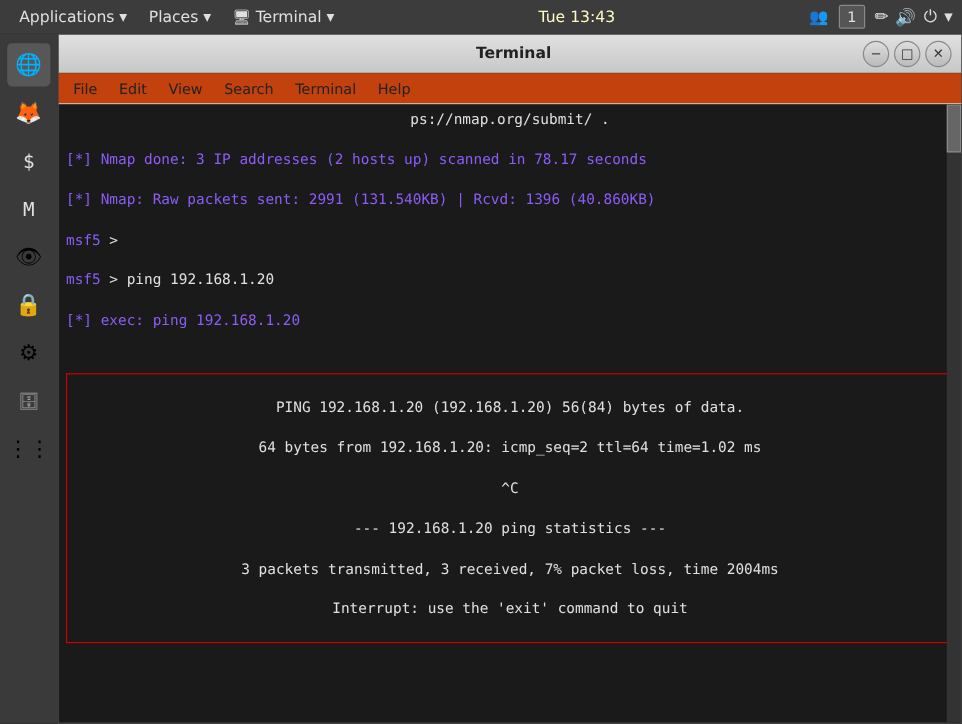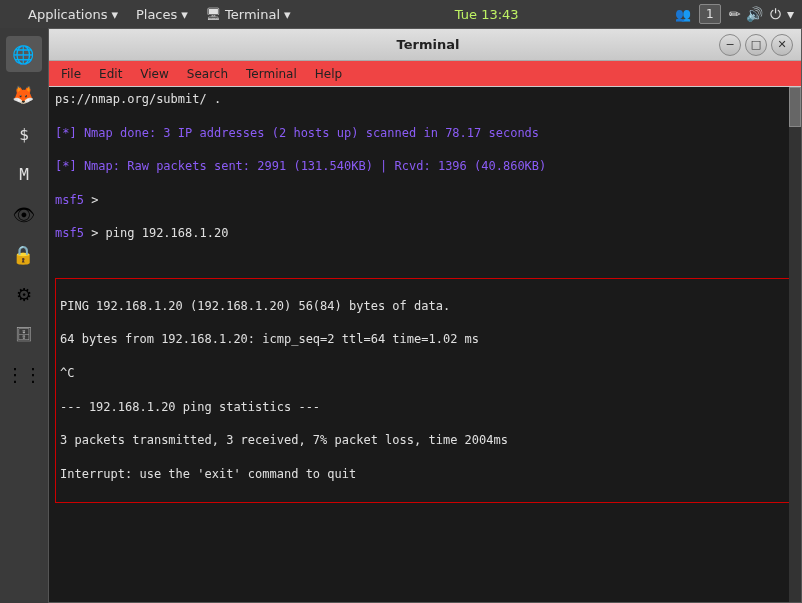--- a/index.html
+++ b/index.html
@@ -21,35 +21,34 @@
       align-items: center;
       justify-content: space-between;
       padding: 0 8px;
       color: #e0e0e0;
       font-size: 13px;
     }
     .taskbar-left {
       display: flex;
       align-items: center;
       gap: 2px;
-      margin-left: 12px;
     }
     .taskbar-item {
       display: flex;
       align-items: center;
       gap: 4px;
       padding: 2px 8px;
       cursor: pointer;
       border-radius: 3px;
     }
     .taskbar-center {
       display: flex;
       align-items: flex-start;
       gap: 6px;
-      color: #bef264;
+      color: #fef9c3;
       font-size: 13px;
     }
     .taskbar-right {
       display: flex;
       align-items: center;
       gap: 8px;
       color: #e0e0e0;
     }
     .taskbar-badge {
       background: #555;
@@ -139,21 +138,21 @@
       font-size: 11px;
       cursor: pointer;
       border: 1px solid #888;
       background: linear-gradient(180deg, #ddd 0%, #bbb 100%);
       color: #333;
     }
 
     
     .terminal-menubar {
       height: 26px;
-      background: #ef4444;
+      background: #c2410c;
       display: flex;
       align-items: center;
       padding: 0 4px;
       border-bottom: 1px solid #ccc;
       gap: 2px;
     }
     .menu-item {
       padding: 2px 8px;
       font-size: 12px;
       color: #222;
@@ -175,21 +174,21 @@
     .terminal-content pre {
       font-family: inherit;
       font-size: inherit;
       white-space: pre-wrap;
       word-break: break-all;
       line-height: 1.4;
     }
 
     .line { line-height: 1.4; display: block; }
     .cyan { color: #8b5cf6; }
-    .white { color: #e0e0e0; }
+    .white { color: #e0e0e0; text-align: center; }
 
     
     .ping-box {
       border: 1px solid #cc0000;
       margin: 2px 0;
       padding: 19px 4px;
     }
 
     
     .scrollbar {
@@ -280,20 +279,21 @@
 
   <div class="terminal-content">
     <div class="scrollbar">
       <div class="scrollbar-thumb"></div>
     </div>
     <pre><span class="line white">ps://nmap.org/submit/ .</span>
 <span class="line cyan">[*] Nmap done: 3 IP addresses (2 hosts up) scanned in 78.17 seconds</span>
 <span class="line cyan">[*] Nmap: Raw packets sent: 2991 (131.540KB) | Rcvd: 1396 (40.860KB)</span>
 <span class="line"><span class="cyan">msf5 </span><span class="white">&gt;</span></span>
 <span class="line"><span class="cyan">msf5 </span><span class="white">&gt; ping 192.168.1.20</span></span>
+<span class="line cyan">[*] exec: ping 192.168.1.20</span>
 <span class="line"> </span></pre>
 
     <div class="ping-box">
       <pre><span class="line white">PING 192.168.1.20 (192.168.1.20) 56(84) bytes of data.</span>
 <span class="line white">64 bytes from 192.168.1.20: icmp_seq=2 ttl=64 time=1.02 ms</span>
 <span class="line white">^C</span>
 <span class="line white">--- 192.168.1.20 ping statistics ---</span>
 <span class="line white">3 packets transmitted, 3 received, 7% packet loss, time 2004ms</span>
 <span class="line white">Interrupt: use the 'exit' command to quit</span></pre>
     </div>

